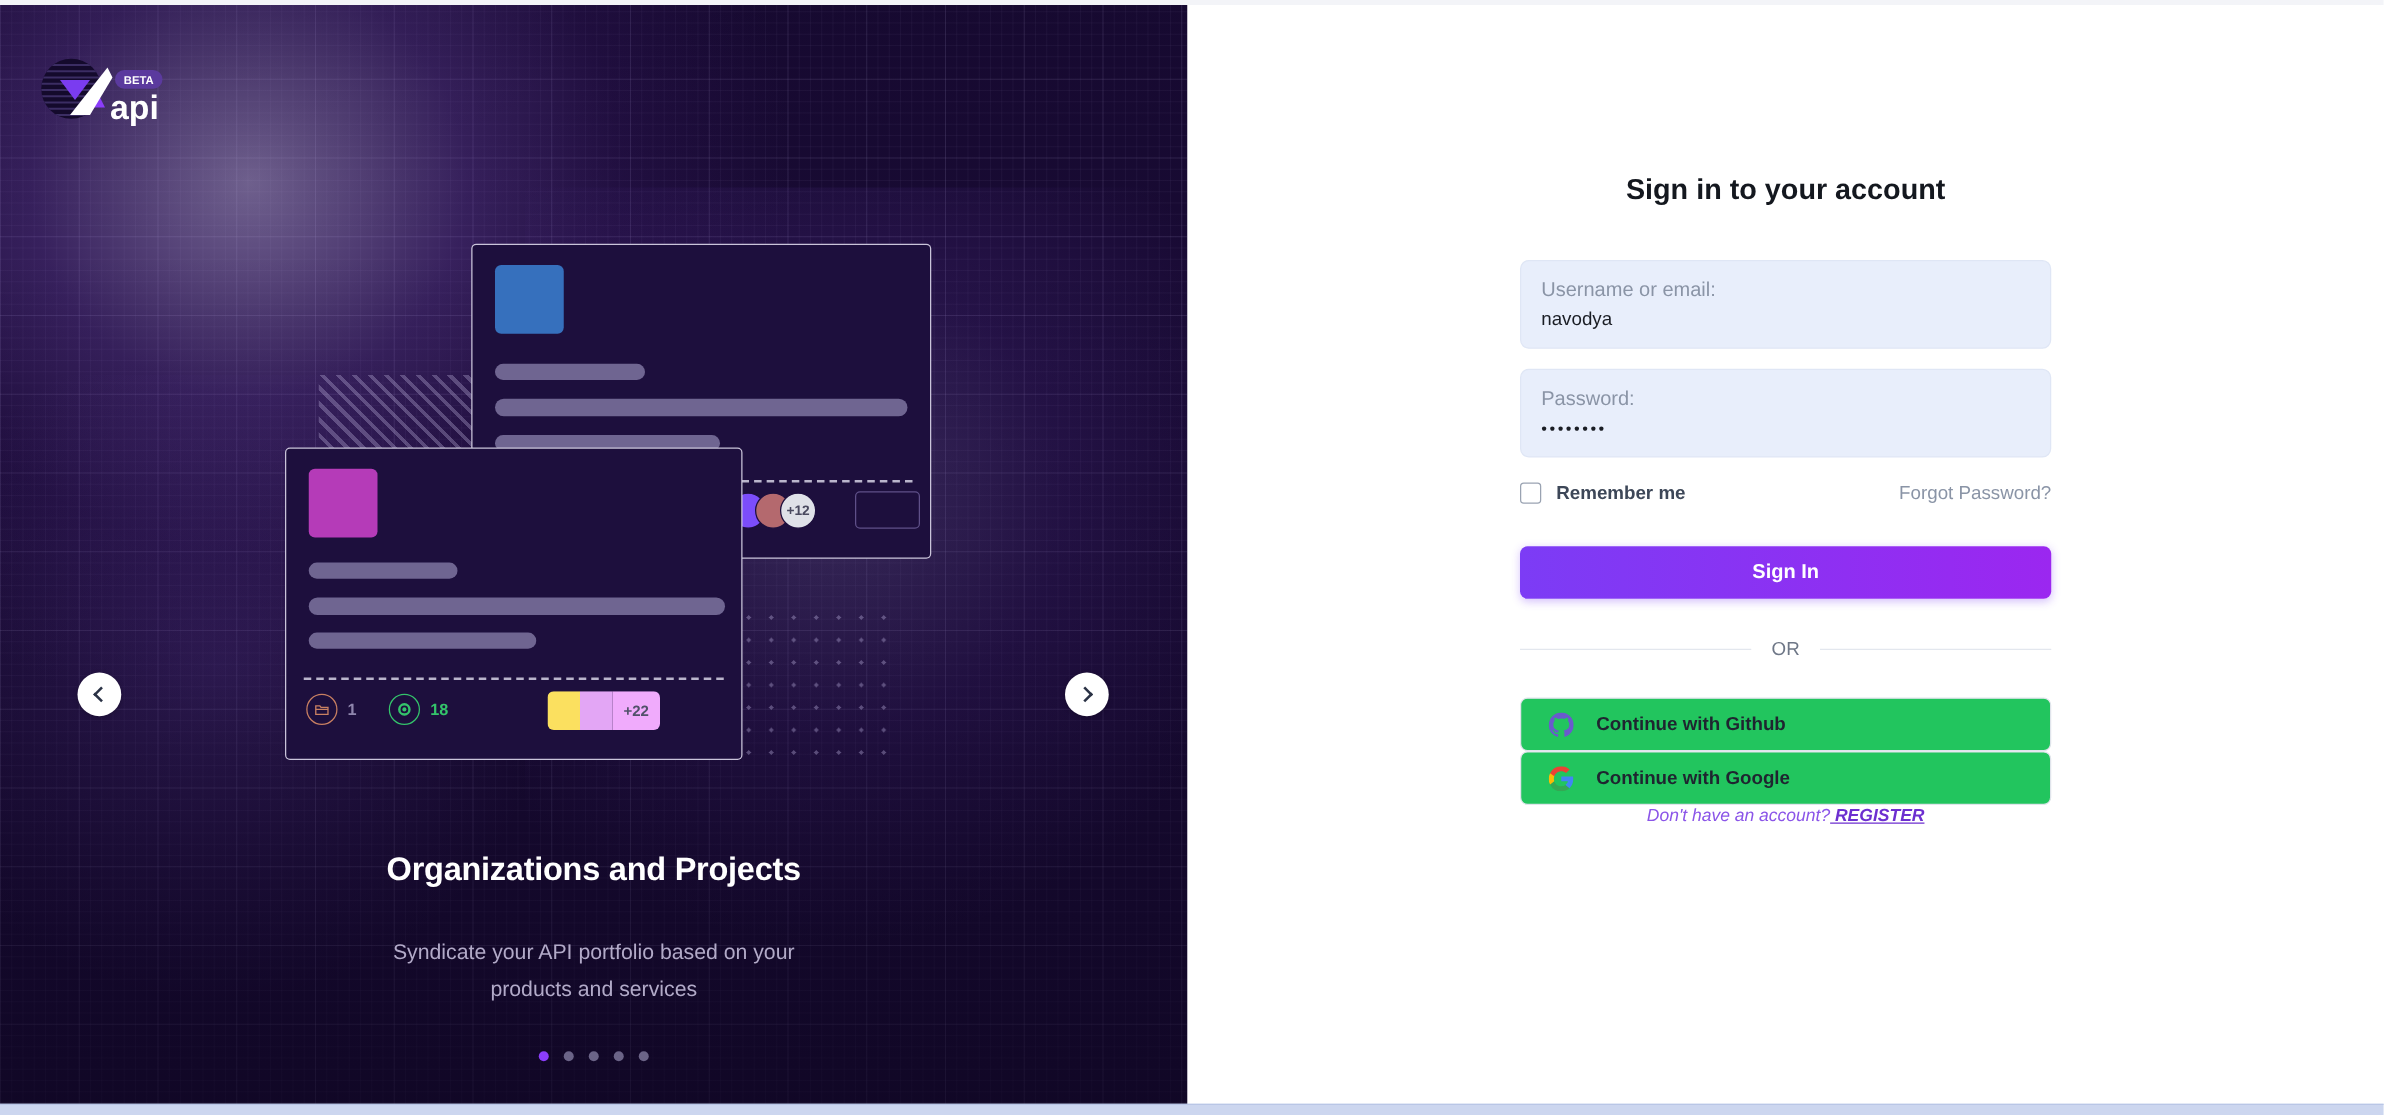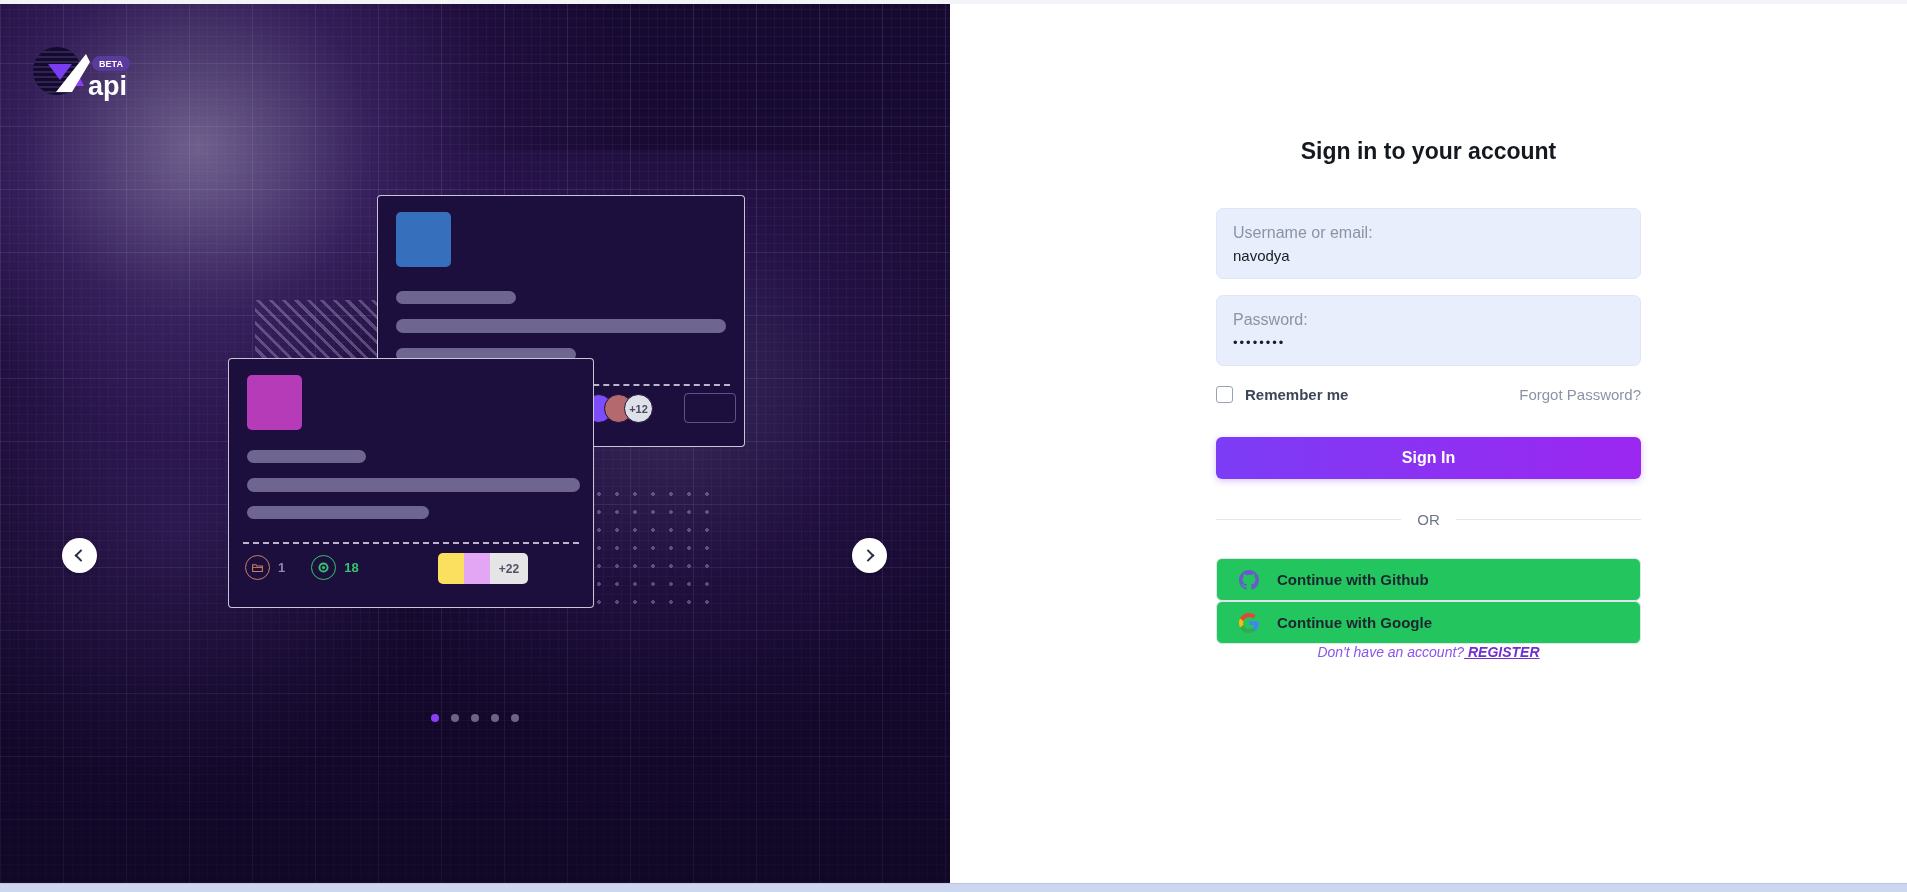--- a/index.html
+++ b/index.html
@@ -160,21 +160,21 @@
 
   .swatches {
     position: absolute; left: 209px; top: 194px;
     display: flex; align-items: center;
     border-radius: 5px; overflow: hidden; height: 31px;
   }
   .sw { height: 31px; }
   .sw-yellow { width: 26px; background: #fbe05f; }
   .sw-violet { width: 26px; background: #e3a6f5; }
   .sw-more {
-    width: 38px; background: #e5e5e5; color: #51516a;
+    width: 38px; background: #f0abfc; color: #51516a;
     font-size: 12px; font-weight: bold;
     display: flex; align-items: center; justify-content: center;
   }
 
   
   .nav-arrow {
     position: absolute; top: 538px; width: 35px; height: 35px;
     background: #ffffff; border-radius: 50%; z-index: 14;
     display: flex; align-items: center; justify-content: center;
     cursor: pointer; box-shadow: 0 1px 4px rgba(0,0,0,.22);
@@ -375,20 +375,22 @@
     </div>
 
     <div class="nav-arrow nav-left">
       <span class="chev chev-l"></span>
     </div>
     <div class="nav-arrow nav-right">
       <span class="chev chev-r"></span>
     </div>
 
     <div class="promo-text">
+      <div class="promo-title">Organizations and Projects</div>
+      <div class="promo-sub">Syndicate your API portfolio based on your products and services</div>
       <div class="dots">
         <span class="dot active"></span>
         <span class="dot"></span>
         <span class="dot"></span>
         <span class="dot"></span>
         <span class="dot"></span>
       </div>
     </div>
   </div>
 

